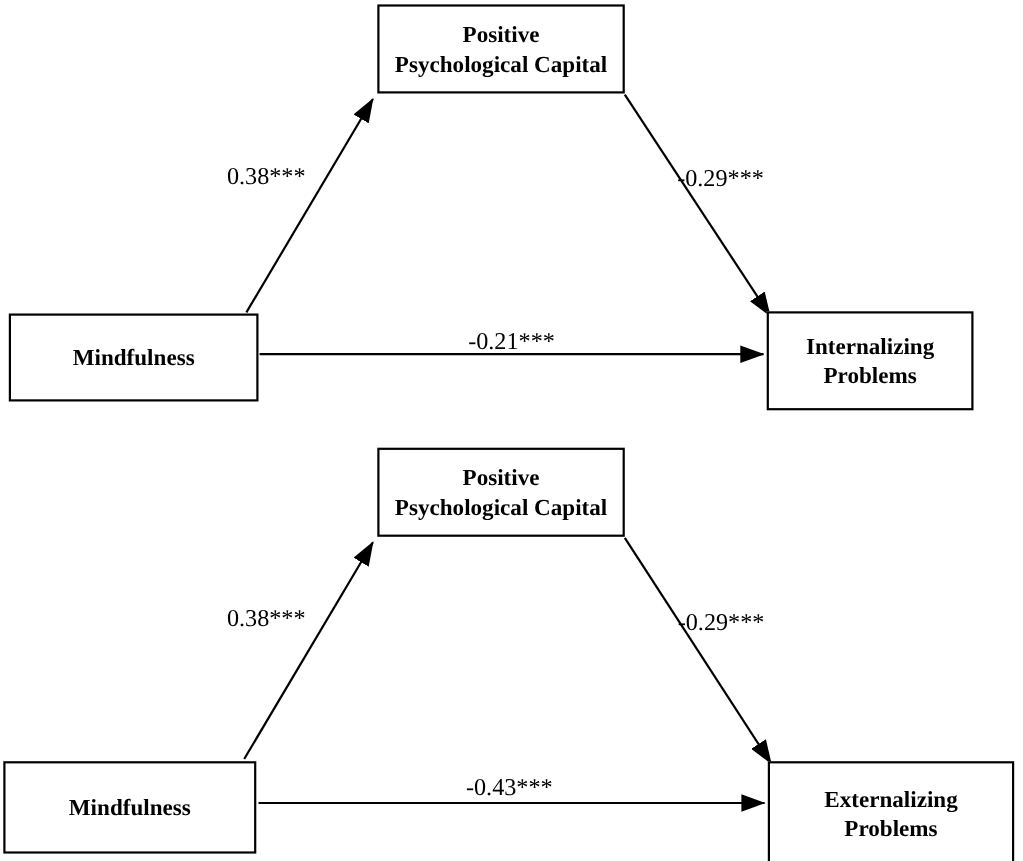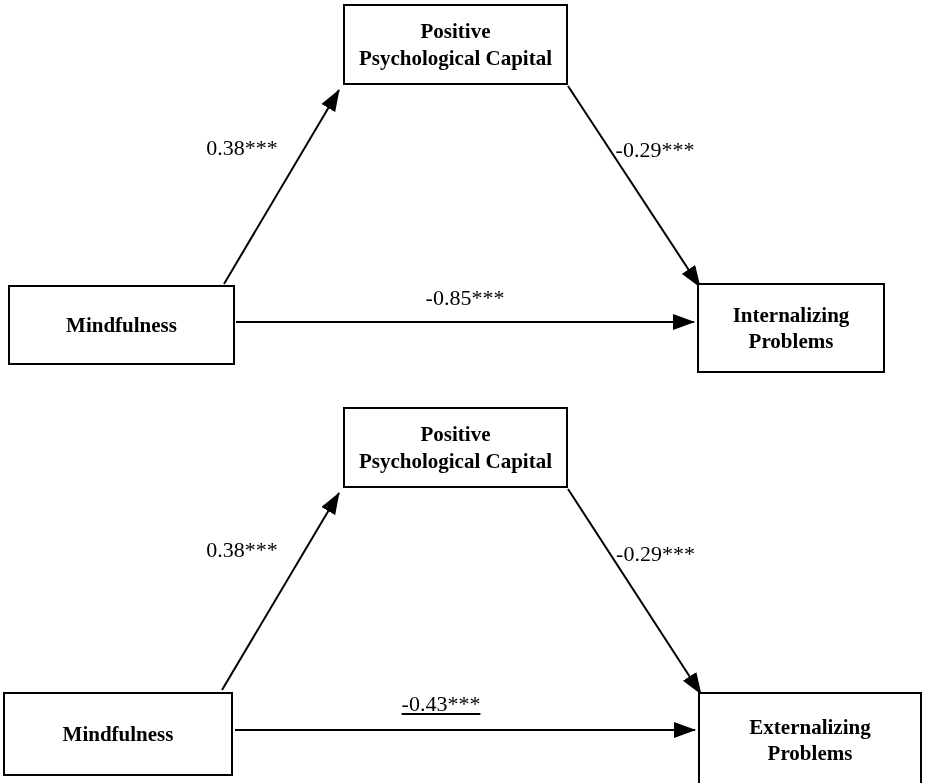--- a/index.html
+++ b/index.html
@@ -50,35 +50,36 @@
     line-height: 1.25;
     white-space: pre-line;
     font-family: Liberation Serif, serif;
   }
   .path-label {
     position: absolute;
     font-size: 22px;
     line-height: 1.1;
     text-align: center;
     white-space: nowrap;
+    margin-top: 12px;
   }
   
   .node.top-mediator   { left: 343px; top: 4px;   width: 225px; height: 81px; }
   .node.top-predictor  { left: 8px;   top: 285px; width: 227px; height: 80px; }
   .node.top-outcome    { left: 697px; top: 283px; width: 188px; height: 90px; }
   .path-label.top-a    { left: 197px; top: 136px; width: 90px; }
   .path-label.top-b    { left: 605px; top: 138px; width: 100px; }
   .path-label.top-c    { left: 415px; top: 286px; width: 100px; }
   
   .node.bot-mediator   { left: 343px; top: 407px; width: 225px; height: 81px; }
   .node.bot-predictor  { left: 3px;   top: 692px; width: 230px; height: 84px; }
   .node.bot-outcome    { left: 698px; top: 692px; width: 224px; height: 96px; }
   .path-label.bot-a    { left: 197px; top: 538px; width: 90px; }
   .path-label.bot-b    { left: 603px; top: 542px; width: 105px; }
-  .path-label.bot-c    { left: 391px; top: 692px; width: 100px; text-decoration: underline; }
+  .path-label.bot-c    { left: 413px; top: 692px; width: 100px; }
 </style>
 </head>
 <body>
 
 <div class="figure">
 
   <svg class="arrow-layer" viewBox="0 0 930 783" aria-hidden="true">
     <defs>
       <marker id="arrowhead" viewBox="0 0 11 8" refX="10.5" refY="4" markerWidth="11" markerHeight="8" orient="auto" markerUnits="strokeWidth">
         <path class="arrowhead-shape" d="M0,0 L11,4 L0,8 Z"></path>
@@ -95,21 +96,21 @@
   </svg>
 
   <div class="node top-mediator">Positive
 Psychological Capital</div>
   <div class="node top-predictor">Mindfulness</div>
   <div class="node top-outcome">Internalizing
 Problems</div>
 
   <div class="path-label top-a">0.38***</div>
   <div class="path-label top-b">-0.29***</div>
-  <div class="path-label top-c">-0.85***</div>
+  <div class="path-label top-c">-0.21***</div>
 
   <div class="node bot-mediator">Positive
 Psychological Capital</div>
   <div class="node bot-predictor">Mindfulness</div>
   <div class="node bot-outcome">Externalizing
 Problems</div>
 
   <div class="path-label bot-a">0.38***</div>
   <div class="path-label bot-b">-0.29***</div>
   <div class="path-label bot-c">-0.43***</div>

